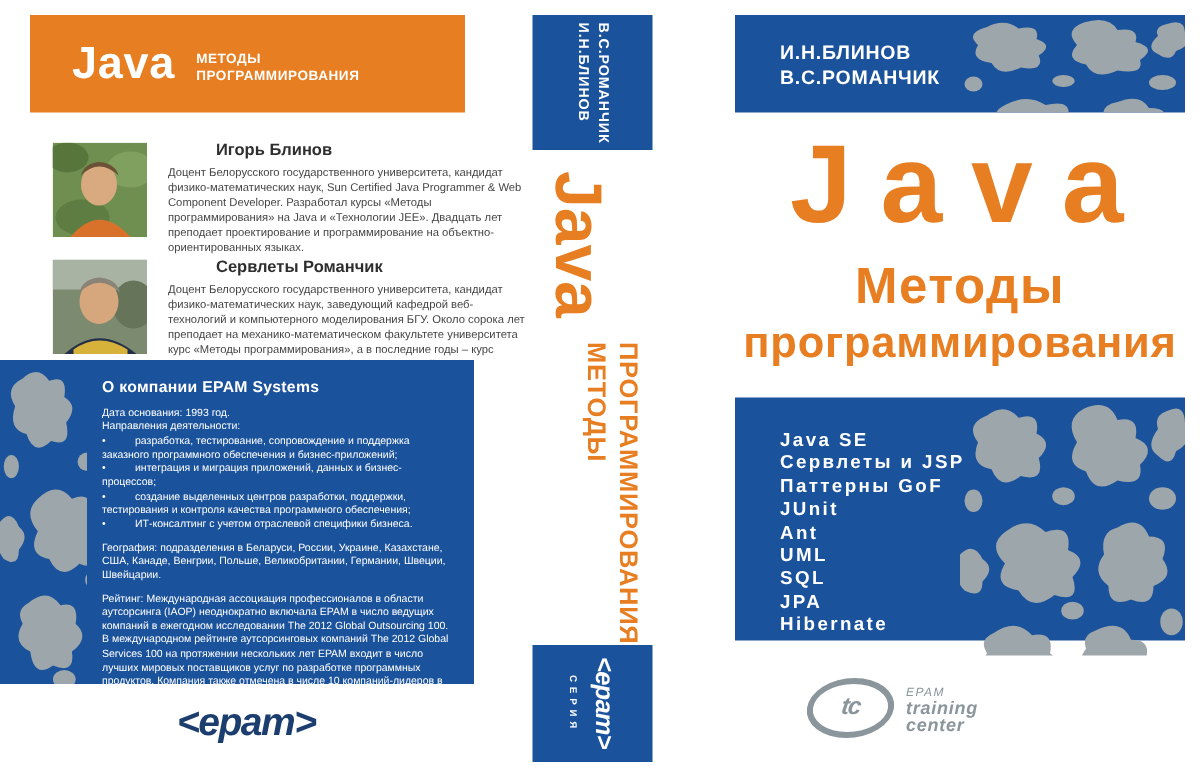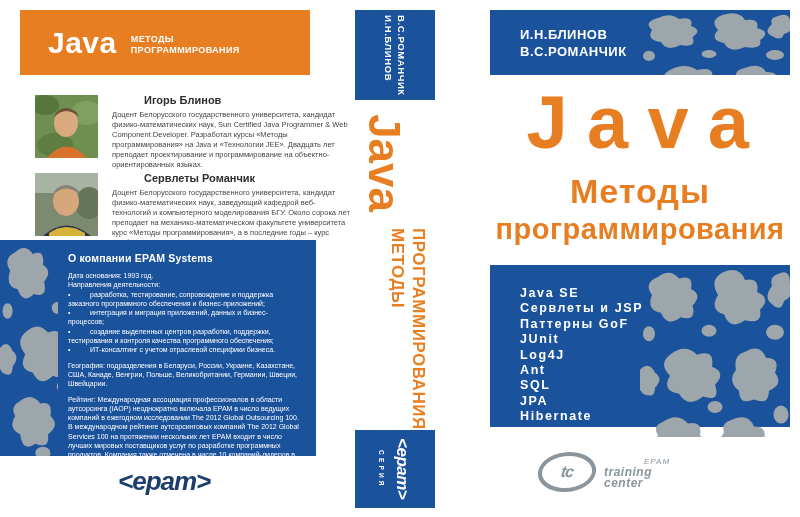--- a/index.html
+++ b/index.html
@@ -57,21 +57,21 @@
             color:#E87E22;letter-spacing:0.5px;}
   .topics-box{left:490px;top:265px;width:300px;height:162px;box-sizing:border-box;
               padding:21px 0 0 30px;}
   .topic{font-size:12.5px;font-weight:bold;color:#fff;line-height:15.4px;letter-spacing:1.6px;
          position:relative;z-index:2;}
   .tc-logo{left:538px;top:452px;display:flex;align-items:center;gap:8px;color:#8A959C;}
   .tc-ellipse{width:50px;height:32px;border:4px solid #8A959C;border-radius:50%;
               display:flex;align-items:center;justify-content:center;transform:skewX(-8deg);}
   .tc-abbr{font-size:16px;font-weight:bold;font-style:italic;letter-spacing:-1px;}
   .tc-text{font-style:italic;line-height:11px;}
-  .tc-line1{font-size:8px;letter-spacing:1px;margin-left:40px;}
+  .tc-line1{font-size:8px;letter-spacing:1px;}
   .tc-line2,.tc-line3{font-size:12px;font-weight:bold;letter-spacing:0.5px;}
 </style>
 </head>
 <body>
 
 <svg width="0" height="0" style="position:absolute">
   <defs>
     <g id="blobset" fill="#9DA6AB">
       <path d="M12 8 Q20 2 26 9 Q36 6 34 16 Q42 20 35 27 Q38 38 27 35 Q18 42 14 32 Q4 30 8 20 Q2 12 12 8Z"></path>
       <path d="M55 5 Q66 0 70 10 Q80 8 78 18 Q88 22 80 30 Q82 40 70 37 Q60 44 56 33 Q46 30 52 20 Q46 10 55 5Z"></path>
@@ -182,22 +182,22 @@
 
   <div class="abs front-java">Java</div>
   <div class="abs front-t1">Методы</div>
   <div class="abs front-t2">программирования</div>
 
   <div class="abs blue-box topics-box">
     <div class="topic">Java SE</div>
     <div class="topic">Сервлеты и JSP</div>
     <div class="topic">Паттерны GoF</div>
     <div class="topic">JUnit</div>
-    <div class="topic">Log4J</div>
     <div class="topic">Ant</div>
+    <div class="topic">UML</div>
     <div class="topic">SQL</div>
     <div class="topic">JPA</div>
     <div class="topic">Hibernate</div>
   </div>
   <svg class="pat" style="left:640px;top:265px;width:150px;height:172px" viewBox="0 0 100 115" preserveAspectRatio="none">
     <use href="#blobset"></use>
   </svg>
 
   <div class="abs tc-logo">
     <div class="tc-ellipse">

